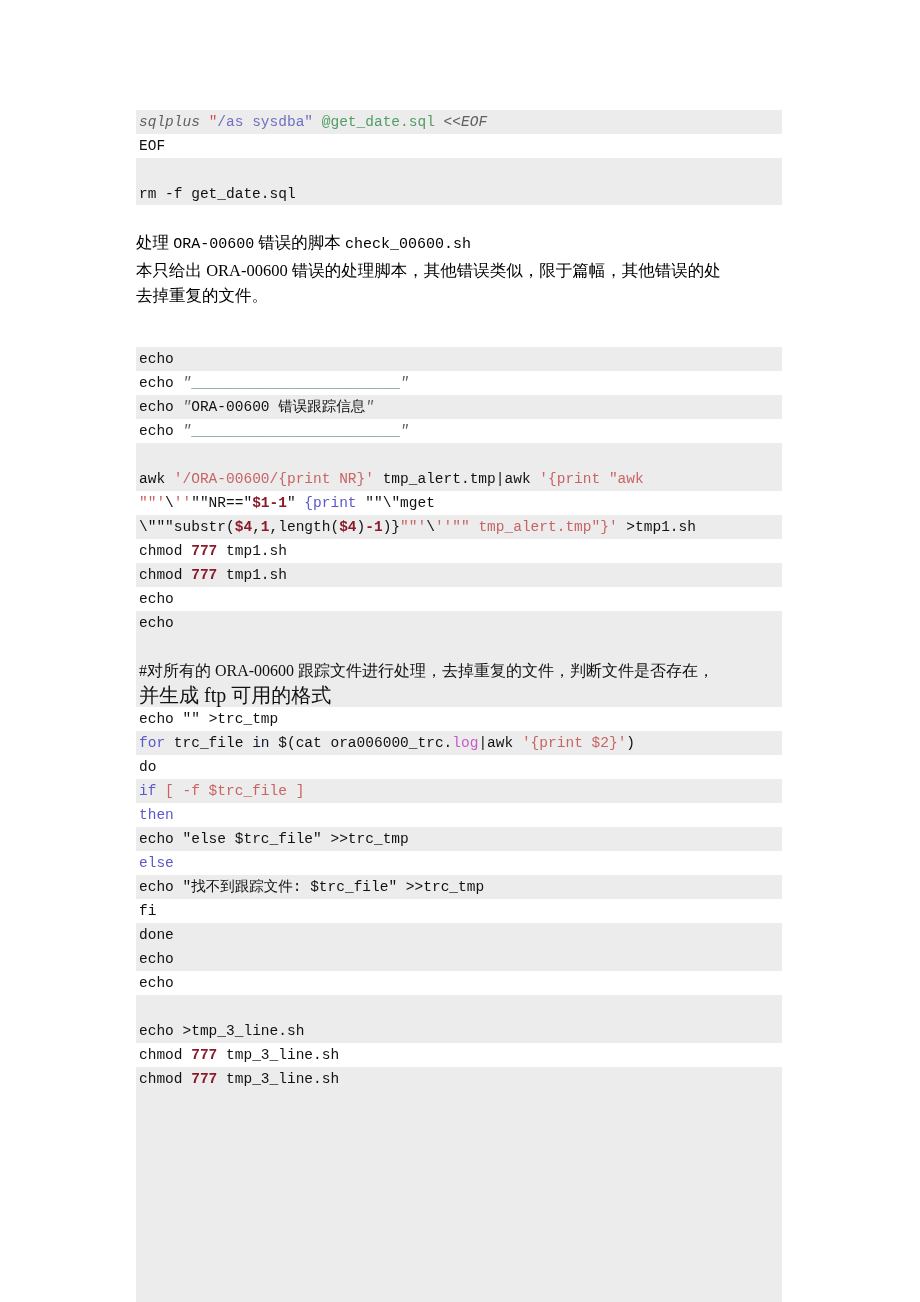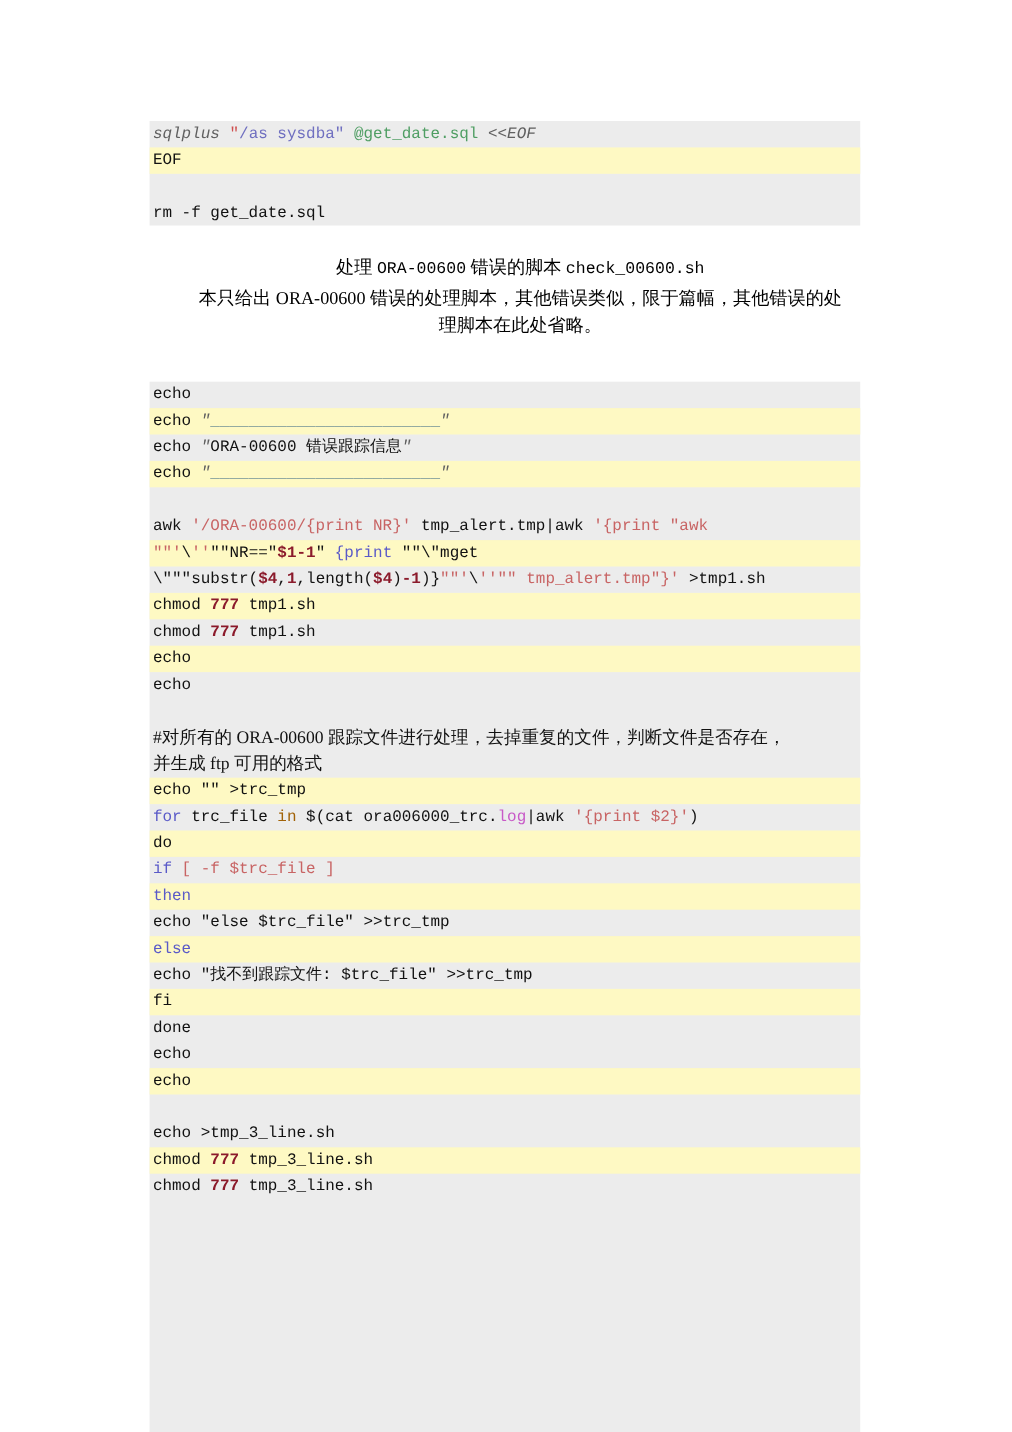--- a/index.html
+++ b/index.html
@@ -32,27 +32,27 @@
     box-sizing: border-box;
     padding: 0;
   }
   .cl {
     height: 24px;
     white-space: pre;
     padding-left: 3px;
     box-sizing: border-box;
     overflow: visible;
   }
-  .cl.alt { background: #fef9c3; }
+  .cl.alt { background: #ffffff; }
   .cl.blank { background: transparent; }
 
   
   .t-str   { color: #c86464; }
   .t-kw    { color: #5a5ac8; margin-top: 28px; }        
-  .t-kw2   { color: #a16207; }        
+  .t-kw2   { color: #0f172a; }        
   .t-num   { color: #8b1a2b; font-weight: bold; }  
   .t-green { color: #4f9e63; }        
   .t-blue  { color: #6f6fc0; }        
   .t-mag   { color: #c85ac8; }        
   .t-gray  { color: #606060; font-style: italic; }
   .t-line  { color: #6f8f96; }        
   .t-red   { color: #cf4f4f; }
 
   
   .para {
@@ -72,24 +72,24 @@
 
 <div class="page">
 
   <div class="codeblock" style="left:136px; top:110px; width:646px; height:95px;">
     <div class="cl"><span class="t-gray">sqlplus </span><span class="t-red">"</span><span class="t-blue">/as sysdba"</span><span> </span><span class="t-green">@get_date.sql</span><span class="t-gray"> &lt;&lt;EOF</span></div>
     <div class="cl alt"><span>EOF</span></div>
     <div class="cl blank"> </div>
     <div class="cl"><span>rm -f get_date.sql</span></div>
   </div>
 
-  <div class="para" style="left:148px; top:230px; width:650px;text-align:center;">
+  <div class="para" style="left:136px; top:230px; width:650px;">
     <div><span>处理 </span><span class="mono">ORA-00600</span><span> 错误的脚本 </span><span class="mono">check_00600.sh</span></div>
     <div>本只给出 ORA-00600 错误的处理脚本，其他错误类似，限于篇幅，其他错误的处</div>
-    <div>理脚本在此处省略。</div>
+    <div>去掉重复的文件。</div>
   </div>
 
   <div class="codeblock" style="left:136px; top:347px; width:646px; height:969px;">
 
     <div class="cl"><span>echo</span></div>
 
     <div class="cl alt"><span>echo</span> <span class="t-gray">″</span><span class="t-line">________________________</span><span class="t-gray">″</span></div>
 
     <div class="cl"><span>echo</span> <span class="t-gray">″</span><span>ORA-00600</span> <span>错误跟踪信息</span><span class="t-gray">″</span></div>
 
@@ -106,21 +106,21 @@
     <div class="cl alt"><span>chmod</span> <span class="t-num">777</span> <span>tmp1.sh</span></div>
     <div class="cl"><span>chmod</span> <span class="t-num">777</span> <span>tmp1.sh</span></div>
 
     <div class="cl alt"><span>echo</span></div>
     <div class="cl"><span>echo</span></div>
 
 
     <div class="cl blank"> </div>
 
     <div class="cl" style="font-family:Liberation Serif, serif; font-size:16px;"><span>#对所有的 ORA-00600 跟踪文件进行处理，去掉重复的文件，判断文件是否存在，</span></div>
-    <div class="cl" style="font-family:'Liberation Serif',serif; font-size:16px;"><span>并生成 ftp 可用的格式</span></div>
+    <div class="cl" style="font-family:'Liberation Serif',serif; font-size:20px;"><span>并生成 ftp 可用的格式</span></div>
 
     <div class="cl alt"><span>echo</span> <span>″″</span> <span>&gt;</span><span>trc_tmp</span></div>
 
     <div class="cl"><span class="t-kw">for</span> <span>trc_file</span> <span class="t-kw2">in</span> <span>$(</span><span>cat</span> <span>ora006000_trc.</span><span class="t-mag">log</span><span>|</span><span>awk</span> <span class="t-str">'{print $2}'</span><span>)</span></div>
 
     <div class="cl alt"><span>do</span></div>
 
     <div class="cl"><span class="t-kw">if</span> <span class="t-str">[ -f $trc_file ]</span></div>
     <div class="cl alt"><span class="t-kw">then</span></div>
 

